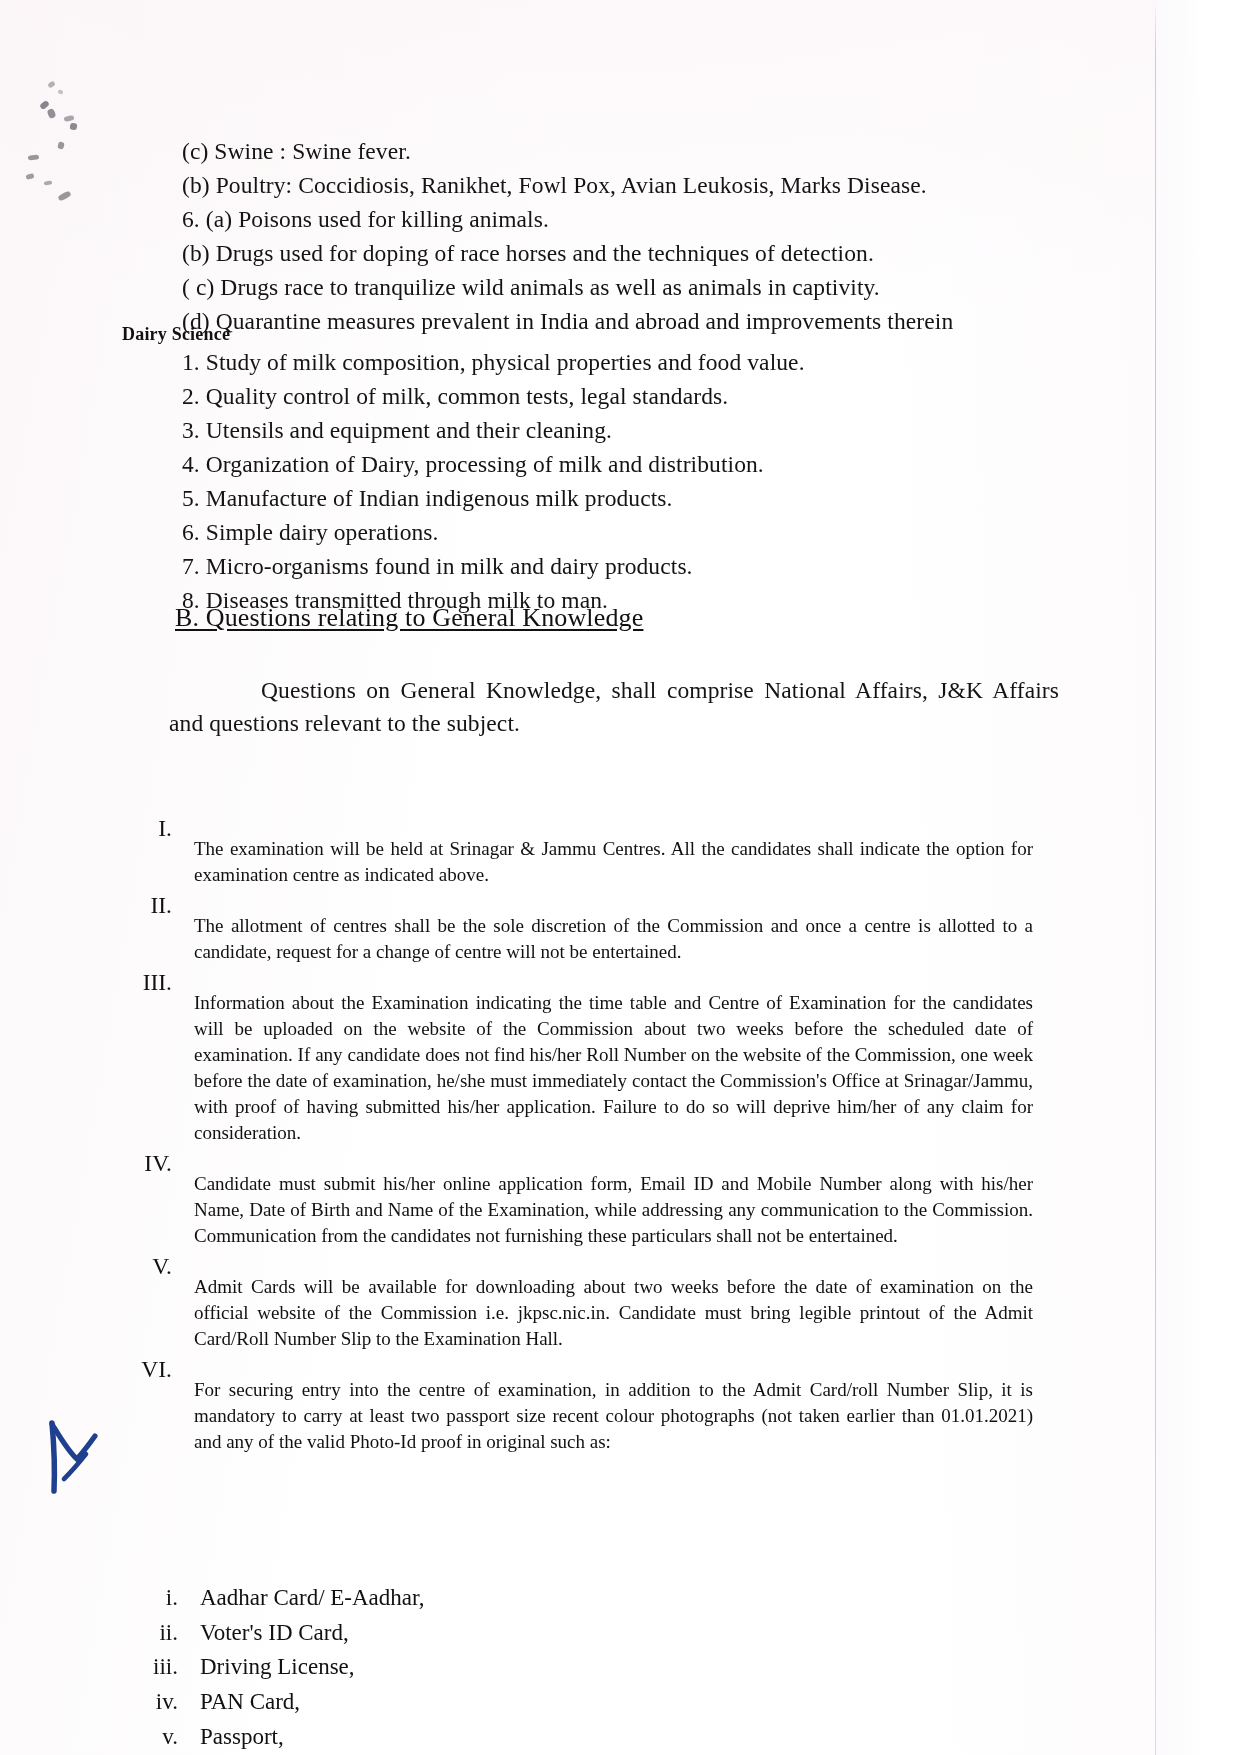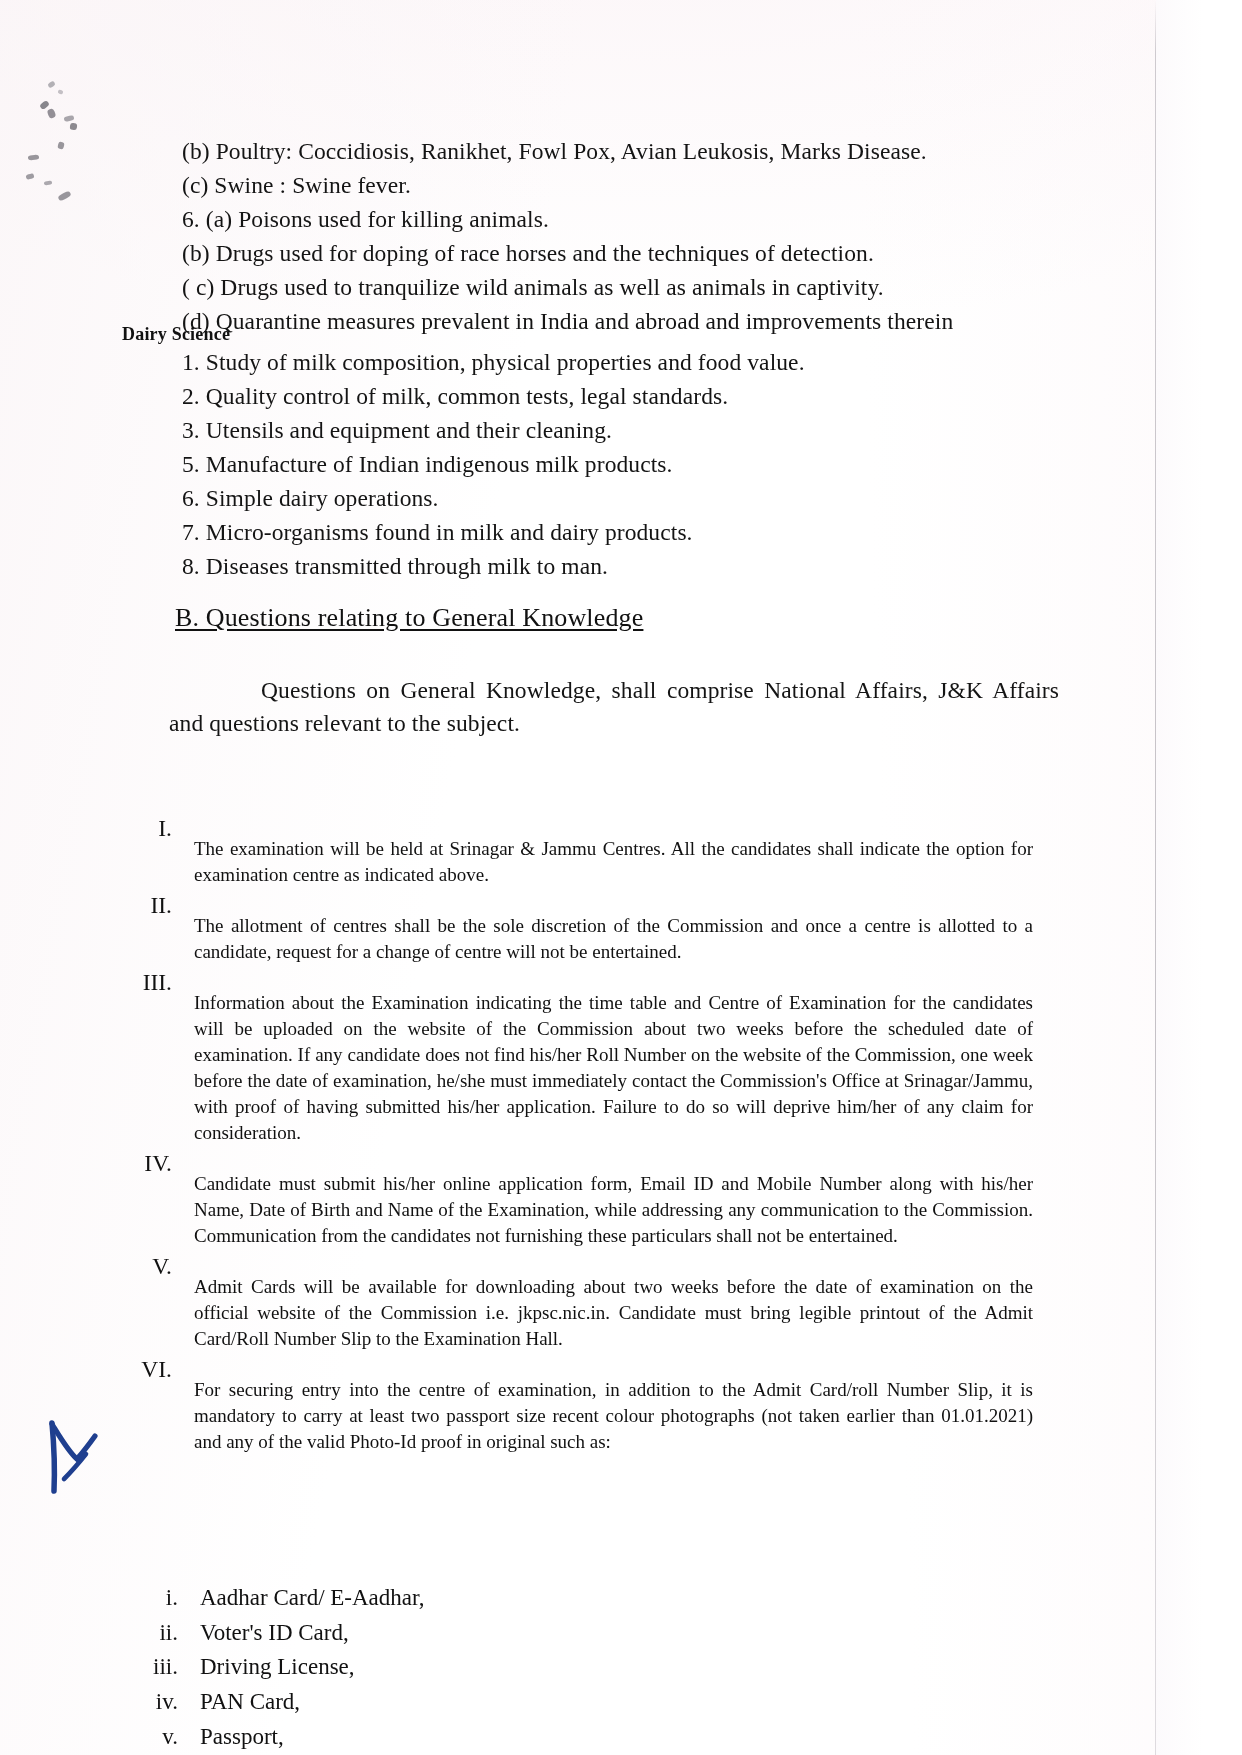--- a/index.html
+++ b/index.html
@@ -218,34 +218,35 @@
     <div class="speck" style="left:40px;  top:64px; width:6px;  height:7px;  transform:rotate(14deg);  opacity:.62;"></div>
     <div class="speck" style="left:10px;  top:77px; width:11px; height:5px;  transform:rotate(-6deg);  opacity:.62;"></div>
     <div class="speck" style="left:8px;   top:96px; width:8px;  height:5px;  transform:rotate(-16deg); opacity:.58;"></div>
     <div class="speck" style="left:26px;  top:103px;width:8px;  height:4px;  transform:rotate(-10deg); opacity:.50;"></div>
     <div class="speck" style="left:40px;  top:115px;width:13px; height:6px;  transform:rotate(-28deg); opacity:.62;"></div>
   </div>
 
   <div id="content">
 
     <div id="block-top">
+      <p class="line">(c) Swine : Swine fever.</p>
       <p class="line">(b) Poultry: Coccidiosis, Ranikhet, Fowl Pox, Avian Leukosis, Marks Disease.</p>
-      <p class="line">(c) Swine : Swine fever.</p>
       <p class="line">6. (a) Poisons used for killing animals.</p>
       <p class="line">(b) Drugs used for doping of race horses and the techniques of detection.</p>
-      <p class="line">( c) Drugs used to tranquilize wild animals as well as animals in captivity.</p>
+      <p class="line">( c) Drugs race to tranquilize wild animals as well as animals in captivity.</p>
       <p class="line">(d) Quarantine measures prevalent in India and abroad and improvements therein</p>
     </div>
 
     <div id="dairy-heading">Dairy Science</div>
 
     <div id="dairy-list">
       <p class="line">1. Study of milk composition, physical properties and food value.</p>
       <p class="line">2. Quality control of milk, common tests, legal standards.</p>
       <p class="line">3. Utensils and equipment and their cleaning.</p>
+      <p class="line">4. Organization of Dairy, processing of milk and distribution.</p>
       <p class="line">5. Manufacture of Indian indigenous milk products.</p>
       <p class="line">6. Simple dairy operations.</p>
       <p class="line">7. Micro-organisms found in milk and dairy products.</p>
       <p class="line">8. Diseases transmitted through milk to man.</p>
     </div>
 
     <div id="sec-b-heading">B. Questions relating to General Knowledge</div>
     <p id="sec-b-para" class="para">Questions on General Knowledge, shall comprise National Affairs, J&amp;K Affairs and questions relevant to the subject.</p>
 
 

